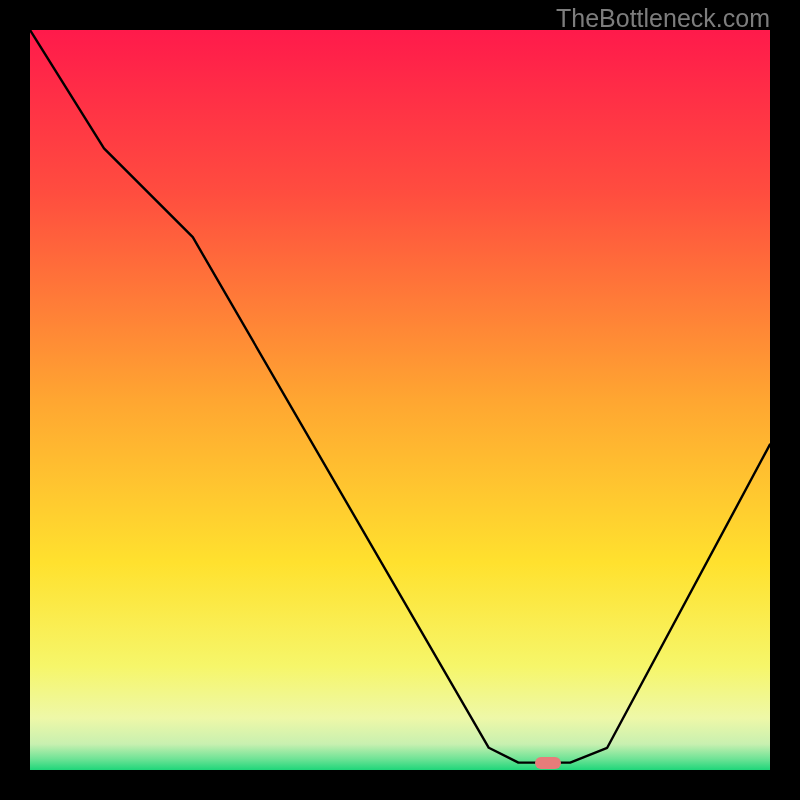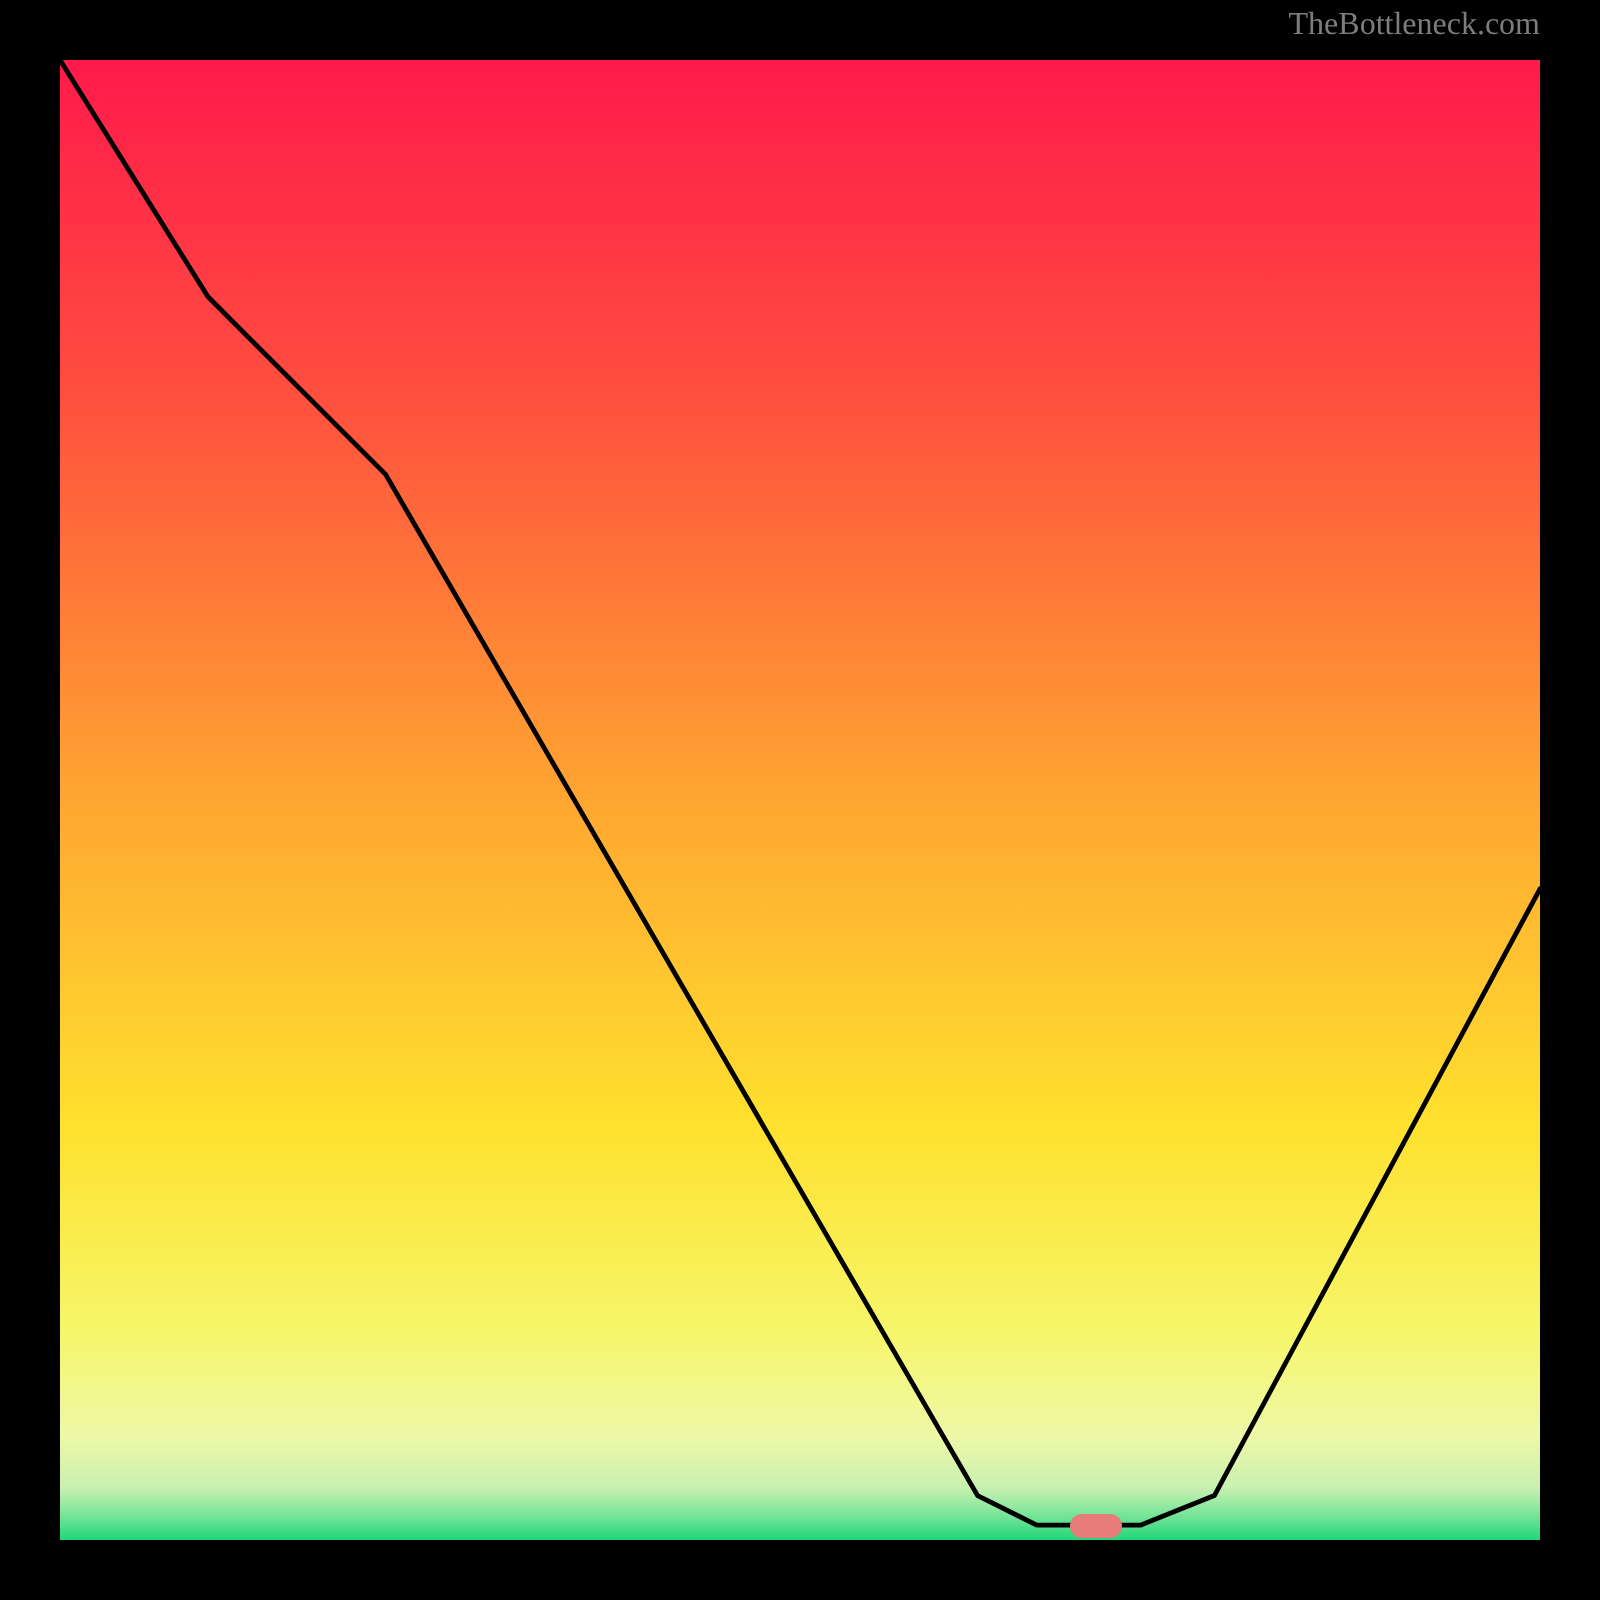--- a/index.html
+++ b/index.html
@@ -46,22 +46,22 @@
     height: 12px;
     border-radius: 6px;
     background: #e77c7a;
     transform: translate(-50%, -50%);
   }
   .watermark {
     position: absolute;
     top: 4px;
     right: 30px;
     color: #7d7d7d;
-    font-family: Liberation Serif, serif;
-    font-size: 16px;
+    font-family: Liberation Sans, sans-serif;
+    font-size: 25px;
     font-weight: 400;
     letter-spacing: 0px;
   }
 </style>
 </head>
 <body>
 
 <div class="frame">
 
   <div class="plot">

